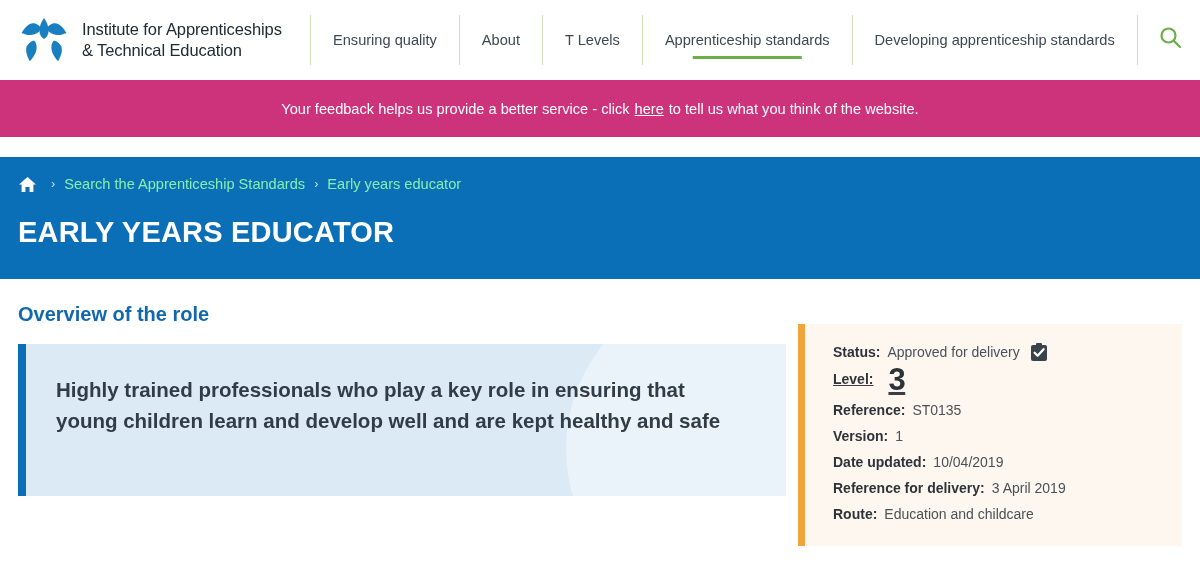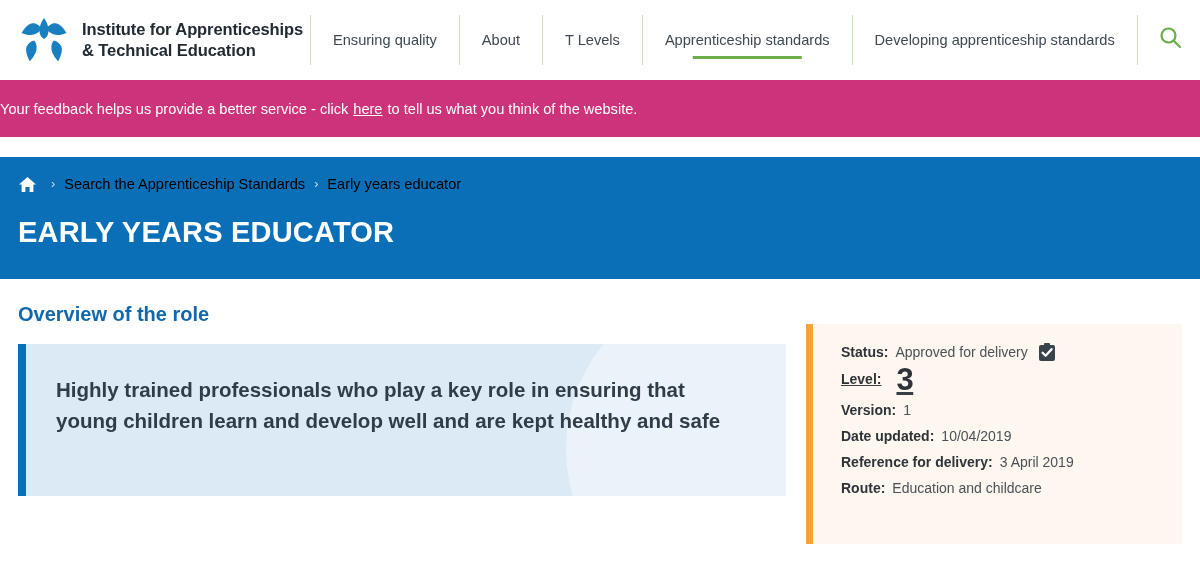--- a/index.html
+++ b/index.html
@@ -29,21 +29,21 @@
     flex: 0 0 310px;
   }
   .brand-logo {
     width: 52px;
     height: 52px;
     flex: 0 0 52px;
     margin-right: 12px;
   }
   .brand-name {
     font-size: 16.5px;
-    font-weight: bold;
+    font-weight: normal;
     color: #222b33;
     line-height: 1.22;
     letter-spacing: -0.1px;
   }
   .nav {
     display: flex;
     align-items: stretch;
     height: 50px;
     flex: 1 1 auto;
   }
@@ -80,20 +80,21 @@
     cursor: pointer;
   }
 
   
   .feedback-banner {
     width: 1200px;
     height: 57px;
     background: #cc337a;
     display: flex;
     align-items: center;
+    justify-content: center;
     color: #ffffff;
     font-size: 14.6px;
   }
   .feedback-banner .fb-link {
     color: #ffffff;
     text-decoration: underline;
     margin: 0 5px;
     cursor: pointer;
   }
 
@@ -111,21 +112,21 @@
   .breadcrumb {
     display: flex;
     align-items: center;
     height: 44px;
     padding-top: 10px;
     color: #ffffff;
     font-size: 14.6px;
   }
   .home-icon { width: 19px; height: 19px; display: inline-block; margin-right: 5px; }
   .crumb-sep { margin: 0 9px; color: #cfe2f3; font-size: 12.5px; }
-  .crumb { color: #000000; cursor: pointer; }
+  .crumb { color: #86efac; cursor: pointer; }
   .crumb.current { cursor: default; }
   .rss-icon {
     position: absolute;
     right: 22px;
     top: 188px;
     width: 22px;
     height: 22px;
     cursor: pointer;
   }
   .hero-title {
@@ -176,21 +177,21 @@
     font-weight: bold;
     color: #303c46;
     line-height: 1.52;
     max-width: 690px;
   }
 
   
   .content-right {
     flex: 1 1 auto;
     padding-top: 45px;
-    padding-left: 20px;
+    padding-left: 12px;
   }
   .info-panel {
     background: #fdf7ef;
     border-left: 7px solid #f0a43a;
     padding: 18px 20px 16px 28px;
     min-height: 220px;
     font-size: 14px;
     color: #3a3f45;
   }
   .info-row {
@@ -313,20 +314,24 @@
             <path d="M5.6 10.8 L8.6 13.8 L14.6 7.2" fill="none" stroke="#ffffff" stroke-width="2.3" stroke-linecap="round" stroke-linejoin="round"></path>
           </svg>
         </span>
       </div>
 
       <div class="info-row level-row">
         <span class="info-label">Level:</span>
         <span class="level-value">3</span>
       </div>
 
+      <div class="info-row">
+        <span class="info-label">Reference:</span>
+        <span class="info-value">ST0135</span>
+      </div>
 
       <div class="info-row">
         <span class="info-label">Version:</span>
         <span class="info-value">1</span>
       </div>
 
       <div class="info-row">
         <span class="info-label">Date updated:</span>
         <span class="info-value">10/04/2019</span>
       </div>

